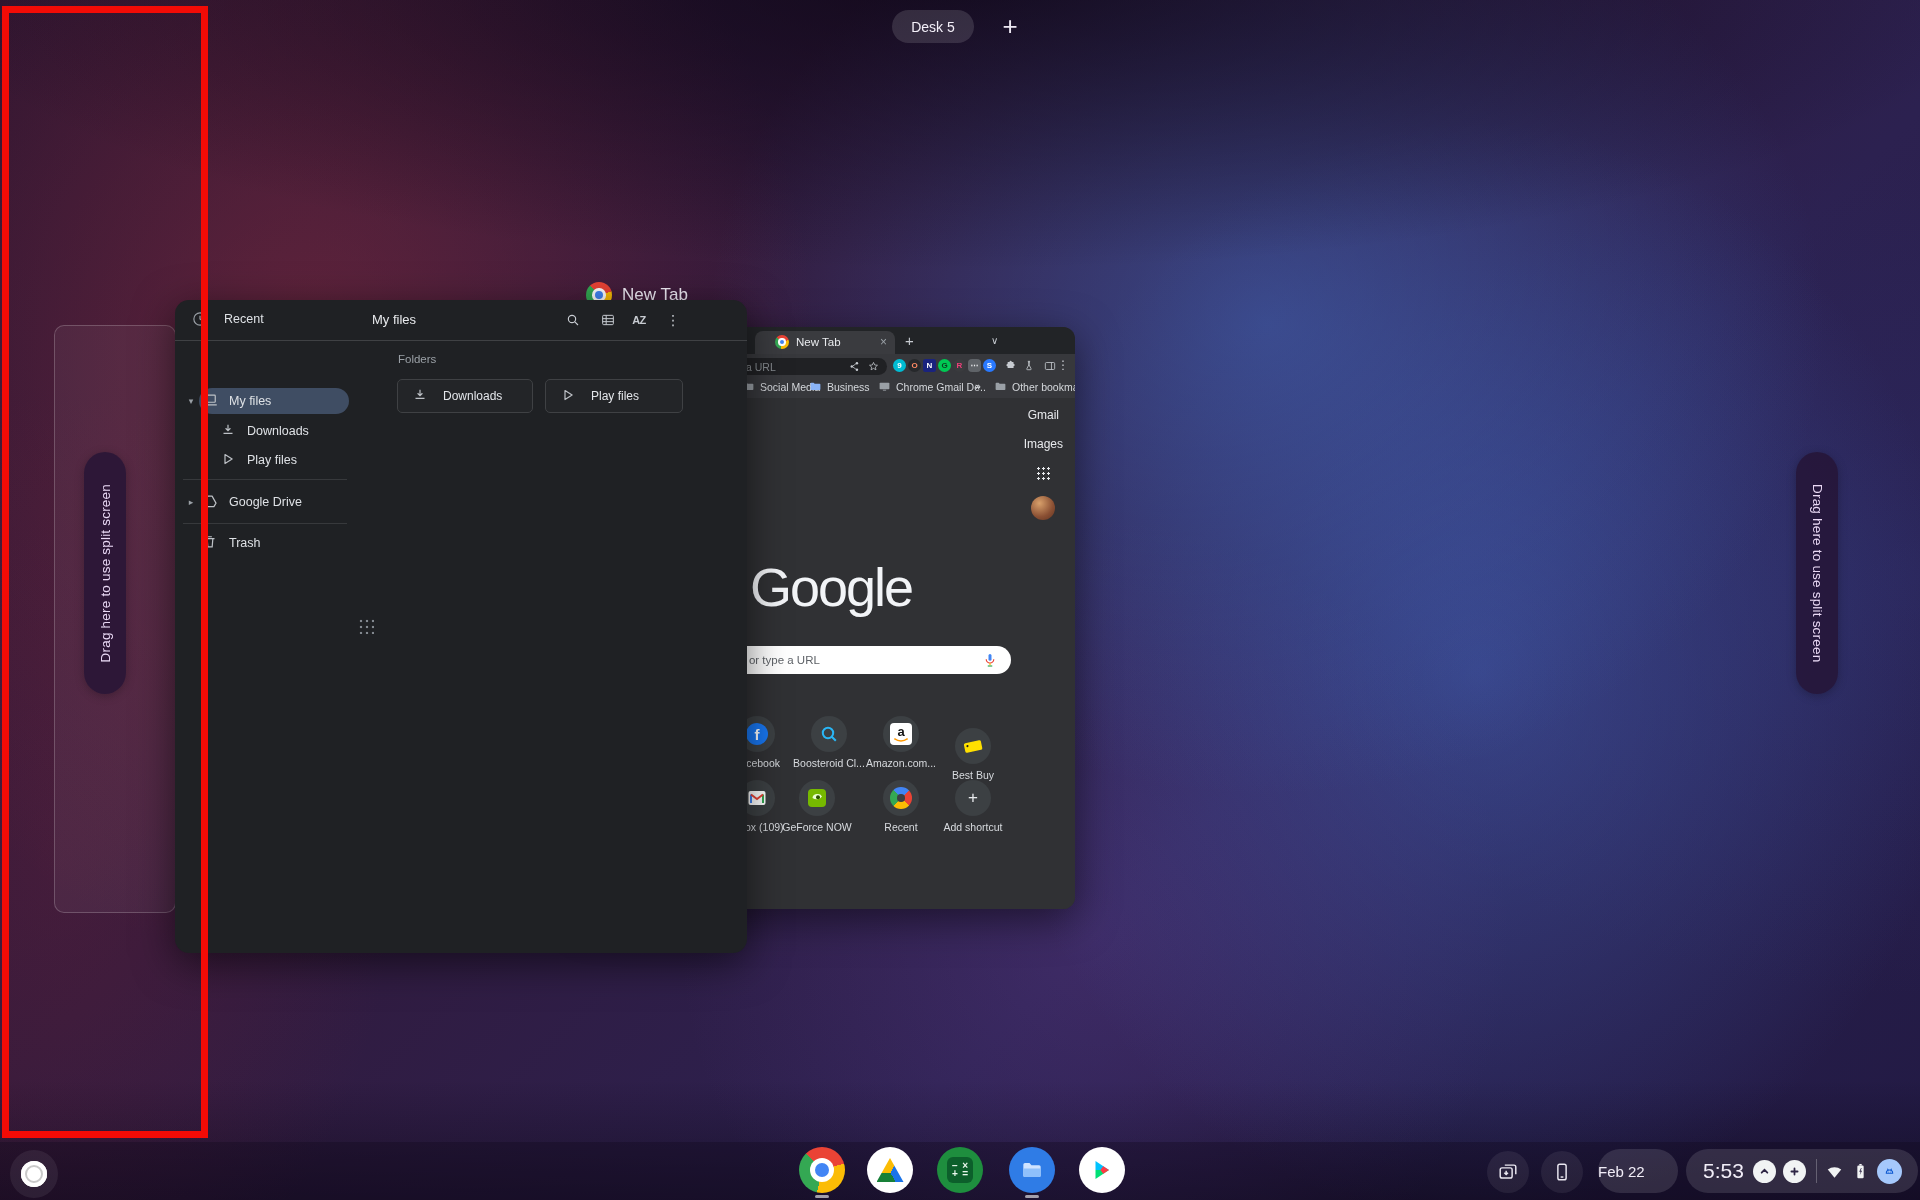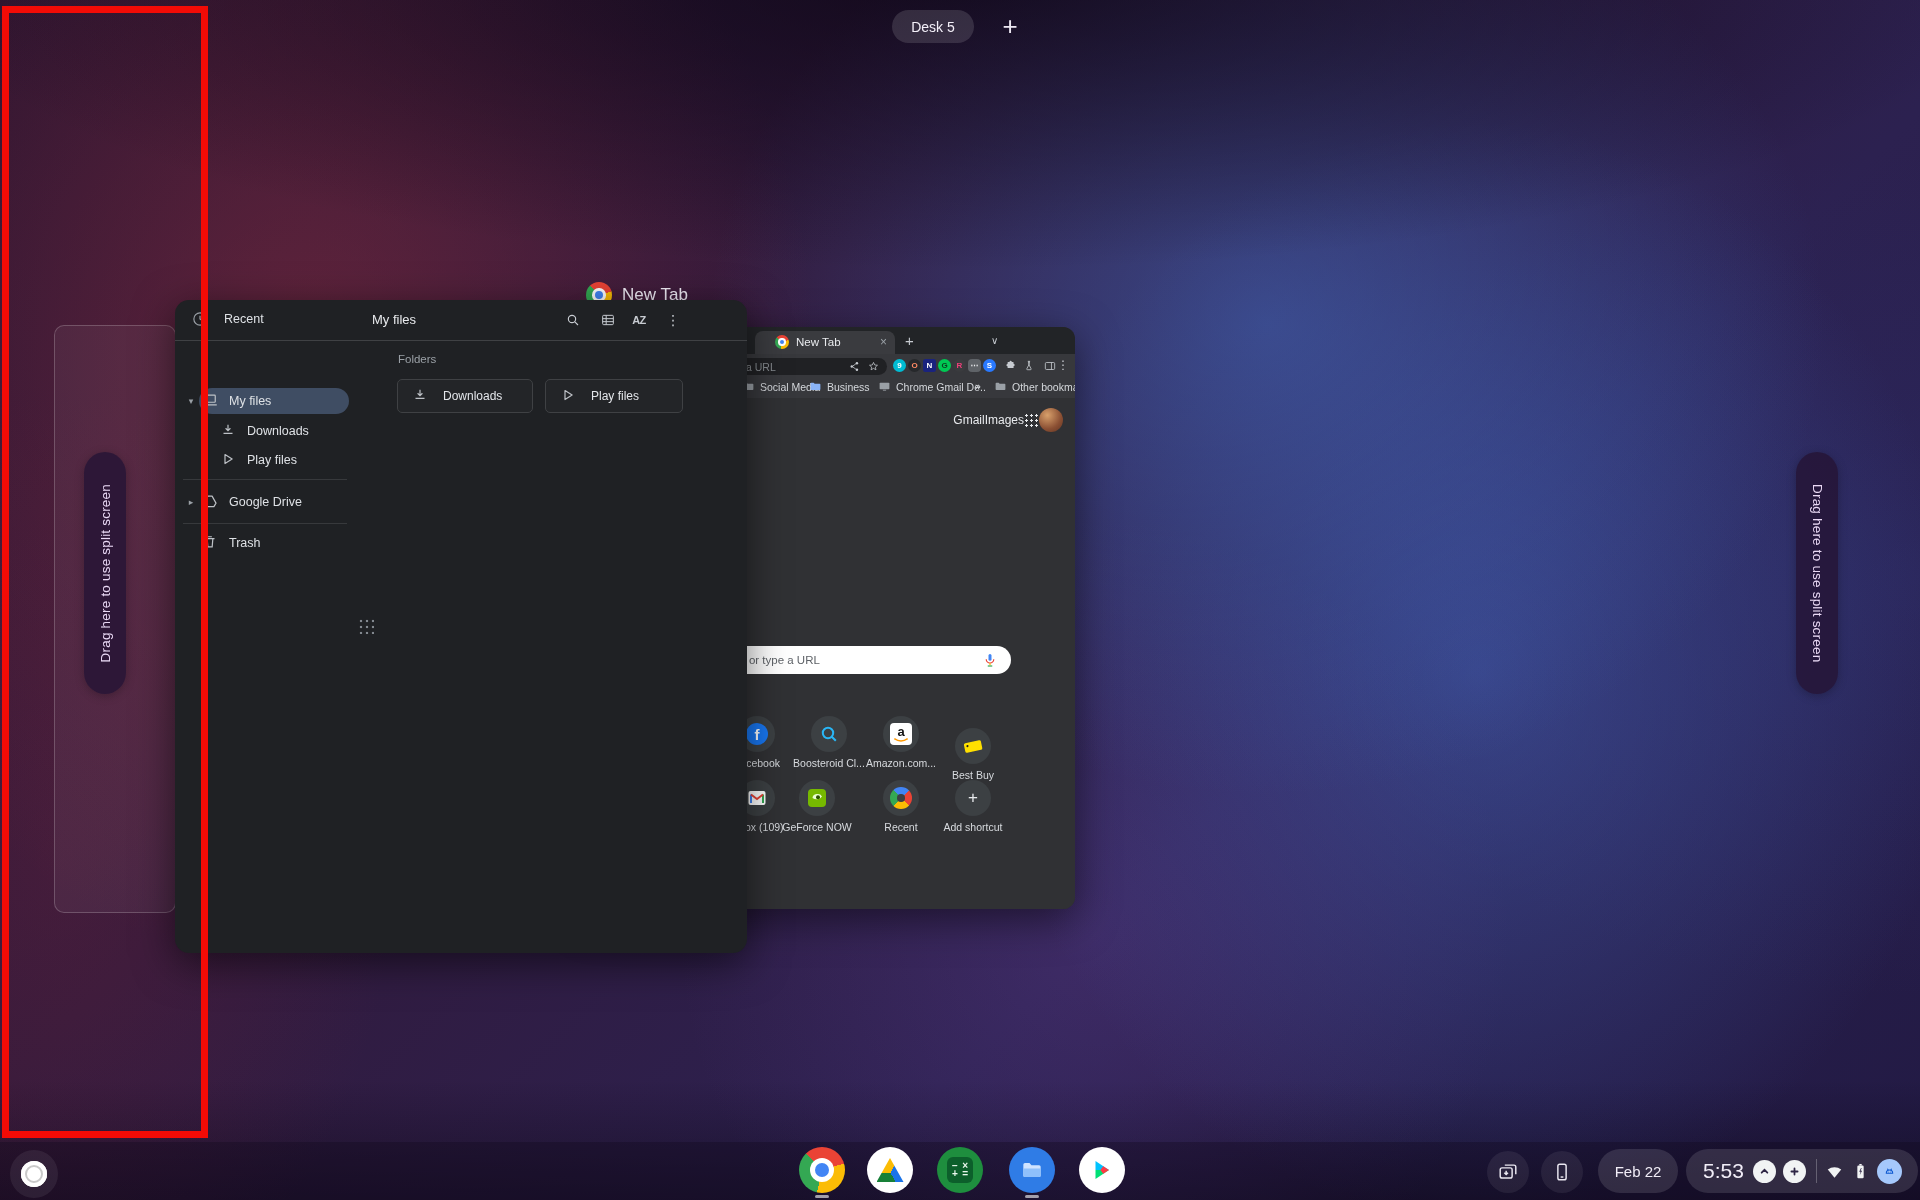--- a/index.html
+++ b/index.html
@@ -60,21 +60,21 @@
     font-size:8px;font-weight:bold;border-radius:50%;cursor:pointer;}
   .ext.square{border-radius:2.5px;}
   .ext.rounded{border-radius:4px;}
   .tb-svg{width:14px;height:14px;cursor:pointer;}
   #chrome-menu{position:absolute;right:6px;top:4px;color:#c7cbd1;font-size:12px;cursor:pointer;}
   #bm-bar{position:absolute;left:0;top:51px;width:100%;height:20px;background:#37383c;}
   .bm-item{position:absolute;top:2px;display:flex;align-items:center;gap:5px;cursor:pointer;}
   .bm-item svg{width:13px;height:13px;}
   .bm-lb{font-size:10.5px;color:#d5d8dc;white-space:nowrap;}
   #ntp{position:absolute;left:0;top:71px;width:100%;height:511px;background:#303134;}
-  #ntp-links{position:absolute;right:12px;top:10px;display:flex;align-items:center;}
+  #ntp-links{position:absolute;right:12px;top:10px;display:flex;align-items:center;gap:15px;flex-direction:column;}
   .ntp-link{font-size:12px;color:#e8eaed;cursor:pointer;}
   #apps-grid-icon{width:15px;height:15px;cursor:pointer;
     background-image:radial-gradient(#e8eaed 1.1px, transparent 1.4px);background-size:5px 5px;}
   #avatar{width:24px;height:24px;border-radius:50%;cursor:pointer;
     background:radial-gradient(circle at 35% 30%, #d8a06b, #8a4f33 60%, #5e3322);}
   #g-logo{position:absolute;left:0;top:158px;width:100%;text-align:center;
     font-size:54px;font-weight:500;letter-spacing:-2px;color:#f2f4f7;}
   #ntp-search{position:absolute;left:64px;top:248px;width:360px;height:28px;border-radius:14px;background:#ffffff;cursor:text;}
   #ntp-search-text{position:absolute;left:18px;top:8px;font-size:11.5px;color:#5f6368;white-space:nowrap;}
   #mic{position:absolute;right:12px;top:5px;width:18px;height:18px;cursor:pointer;}
@@ -134,21 +134,21 @@
     background:conic-gradient(from 150deg at 50% 62%, #188038 0 33%, #fbbc04 0 66%, #1a73e8 0 100%);}
   .calc46{width:46px;height:46px;border-radius:50%;background:#1e8e3e;position:relative;}
   .calc-inner{position:absolute;inset:10px;border-radius:6px;background:#0c5f2b;}
   .cs{position:absolute;color:#eaf7ee;font-size:10px;font-weight:bold;line-height:10px;}
   .files-circle{width:46px;height:46px;border-radius:50%;background:#2f7ce6;
     display:flex;align-items:center;justify-content:center;}
   .run-dash{position:absolute;top:1195px;width:14px;height:3px;border-radius:2px;background:rgba(255,255,255,.6);}
   .tray-btn{position:absolute;top:1151px;width:42px;height:42px;border-radius:50%;
     background:rgba(255,255,255,.07);display:flex;align-items:center;justify-content:center;cursor:pointer;}
   #date-pill{left:1598px;top:1149px;width:80px;height:44px;border-radius:22px;background:rgba(255,255,255,.12);
-    display:flex;align-items:center;justify-content:center;color:#f1edf7;font-size:15px;cursor:pointer;}
+    display:flex;align-items:center;justify-content:flex-start;color:#f1edf7;font-size:15px;cursor:pointer;}
   #status-pill{left:1686px;top:1149px;width:232px;height:44px;border-radius:22px;background:rgba(255,255,255,.12);
     display:flex;align-items:center;cursor:pointer;}
   #time{margin-left:17px;color:#f1edf7;font-size:21px;}
   .wcirc{width:23px;height:23px;border-radius:50%;background:#f1f3f4;
     display:flex;align-items:center;justify-content:center;}
   #st-div{width:1px;height:24px;background:rgba(255,255,255,.25);margin:0 8px 0 10px;}
   .android-circ{width:25px;height:25px;border-radius:50%;background:#a5c8fb;
     display:flex;align-items:center;justify-content:center;}
   svg{display:block;}
 </style>
@@ -264,20 +264,21 @@
         </span>
       </div>
 
     <div id="ntp">
       <div id="ntp-links">
         <span class="ntp-link">Gmail</span>
         <span class="ntp-link">Images</span>
         <div id="apps-grid-icon"></div>
         <div id="avatar"></div>
       </div>
+      <div id="g-logo">Google</div>
       <div id="ntp-search">
         <span id="ntp-search-text">Search Google or type a URL</span>
         <svg id="mic" viewBox="0 0 24 24">
           <rect x="10" y="4" width="4" height="9" rx="2" fill="#4285f4"></rect>
           <path d="M7 11 a5 5 0 0 0 10 0" stroke="#ea4335" stroke-width="1.6" fill="none"></path>
           <line x1="12" y1="16" x2="12" y2="19" stroke="#fbbc04" stroke-width="1.6"></line>
           <line x1="9" y1="20" x2="15" y2="20" stroke="#34a853" stroke-width="1.6"></line>
         </svg>
       </div>
       <div id="shortcuts">

